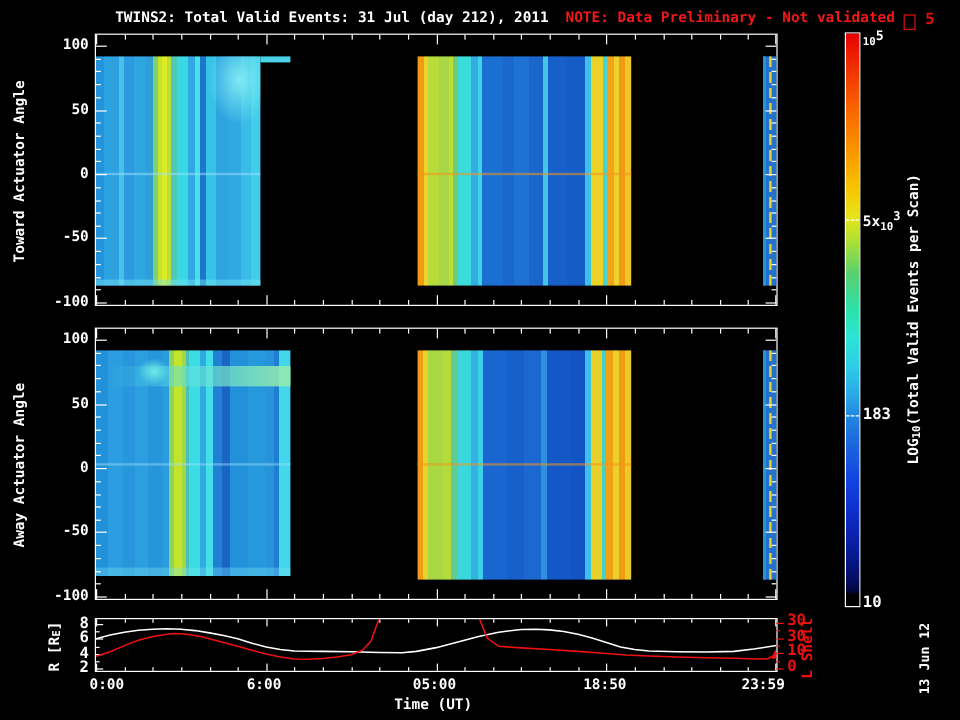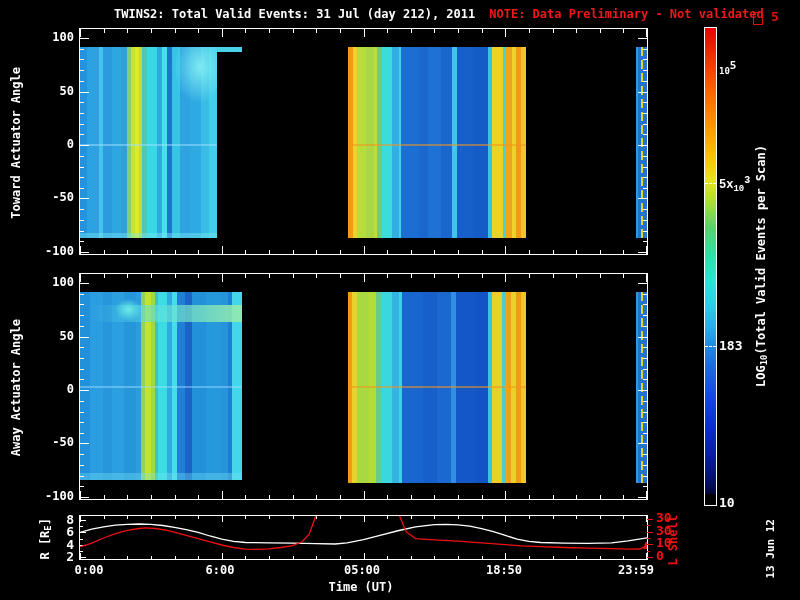--- a/index.html
+++ b/index.html
@@ -1,18 +1,18 @@
 <!DOCTYPE html>
 <html><head>
 <meta charset="utf-8">
 <style>
   html,body{margin:0;padding:0;background:#000;}
   #stage{position:relative;width:800px;height:600px;background:#000;overflow:hidden;
          font-family:"DejaVu Sans Mono","Liberation Mono",monospace;color:#fff;}
-  .ttl{position:absolute;top:7px;left:114px;white-space:nowrap;font-size:12px;font-weight:bold;letter-spacing:0px;}
+  .ttl{position:absolute;top:7px;left:96px;white-space:nowrap;font-size:12px;font-weight:bold;letter-spacing:0px;}
   .ttl .note{color:#f01818;margin-left:14px;}
   .frame{position:absolute;border:1px solid #fff;background:#000;box-sizing:border-box;}
   .plot-area{position:absolute;left:0;top:0;right:0;bottom:0;overflow:visible;}
   #p1{left:79px;top:28px;width:569px;height:227px;}
   #p2{left:79px;top:273px;width:569px;height:227px;}
   #pb{left:79px;top:515px;width:569px;height:45px;}
   #cbar{left:704px;top:27px;width:13px;height:479px;}
   .vtext{writing-mode:vertical-rl;transform:rotate(180deg);white-space:nowrap;
          font-weight:bold;font-size:12px;}
   .ylab{position:absolute;left:6px;width:20px;display:flex;align-items:center;justify-content:center;}
@@ -340,22 +340,22 @@
     <span class="vtext">Away Actuator Angle</span>
   </div>
 
   <div id="rlab">
     <span class="vtext"><span>R [R</span><sub>E</sub><span>]</span></span>
   </div>
   <div id="lshell-lab">
     <span class="vtext">L Shell</span>
   </div>
 
-  <span class="cl" style="top:23px;font-size:11px;margin-top:36px;"><span style="font-size:9px;">10</span><sup style="font-size:11px;">5</sup></span>
-  <span class="cl" style="top:175px;font-size:12px;font-family:Liberation Mono, monospace;"><span>5x</span><sub>10</sub><sup style="font-size:10px;">3</sup></span>
+  <span class="cl" style="top:23px;font-size:11px;"><span style="font-size:9px;">10</span><sup style="font-size:11px;">5</sup></span>
+  <span class="cl" style="top:175px;font-size:12px;"><span>5x</span><sub>10</sub><sup style="font-size:10px;">3</sup></span>
   <span class="cl" style="top:338px;font-size:13px;">183</span>
   <span class="cl" style="top:495px;font-size:13px;">10</span>
 
   <div id="cbar-title">
     <span class="vtext"><span>LOG</span><sub>10</sub><span>(Total Valid Events per Scan)</span></span>
   </div>
 
   <div id="datestamp">
     <span class="vtext" style="font-size:11px;">13 Jun 12</span>
   </div>

